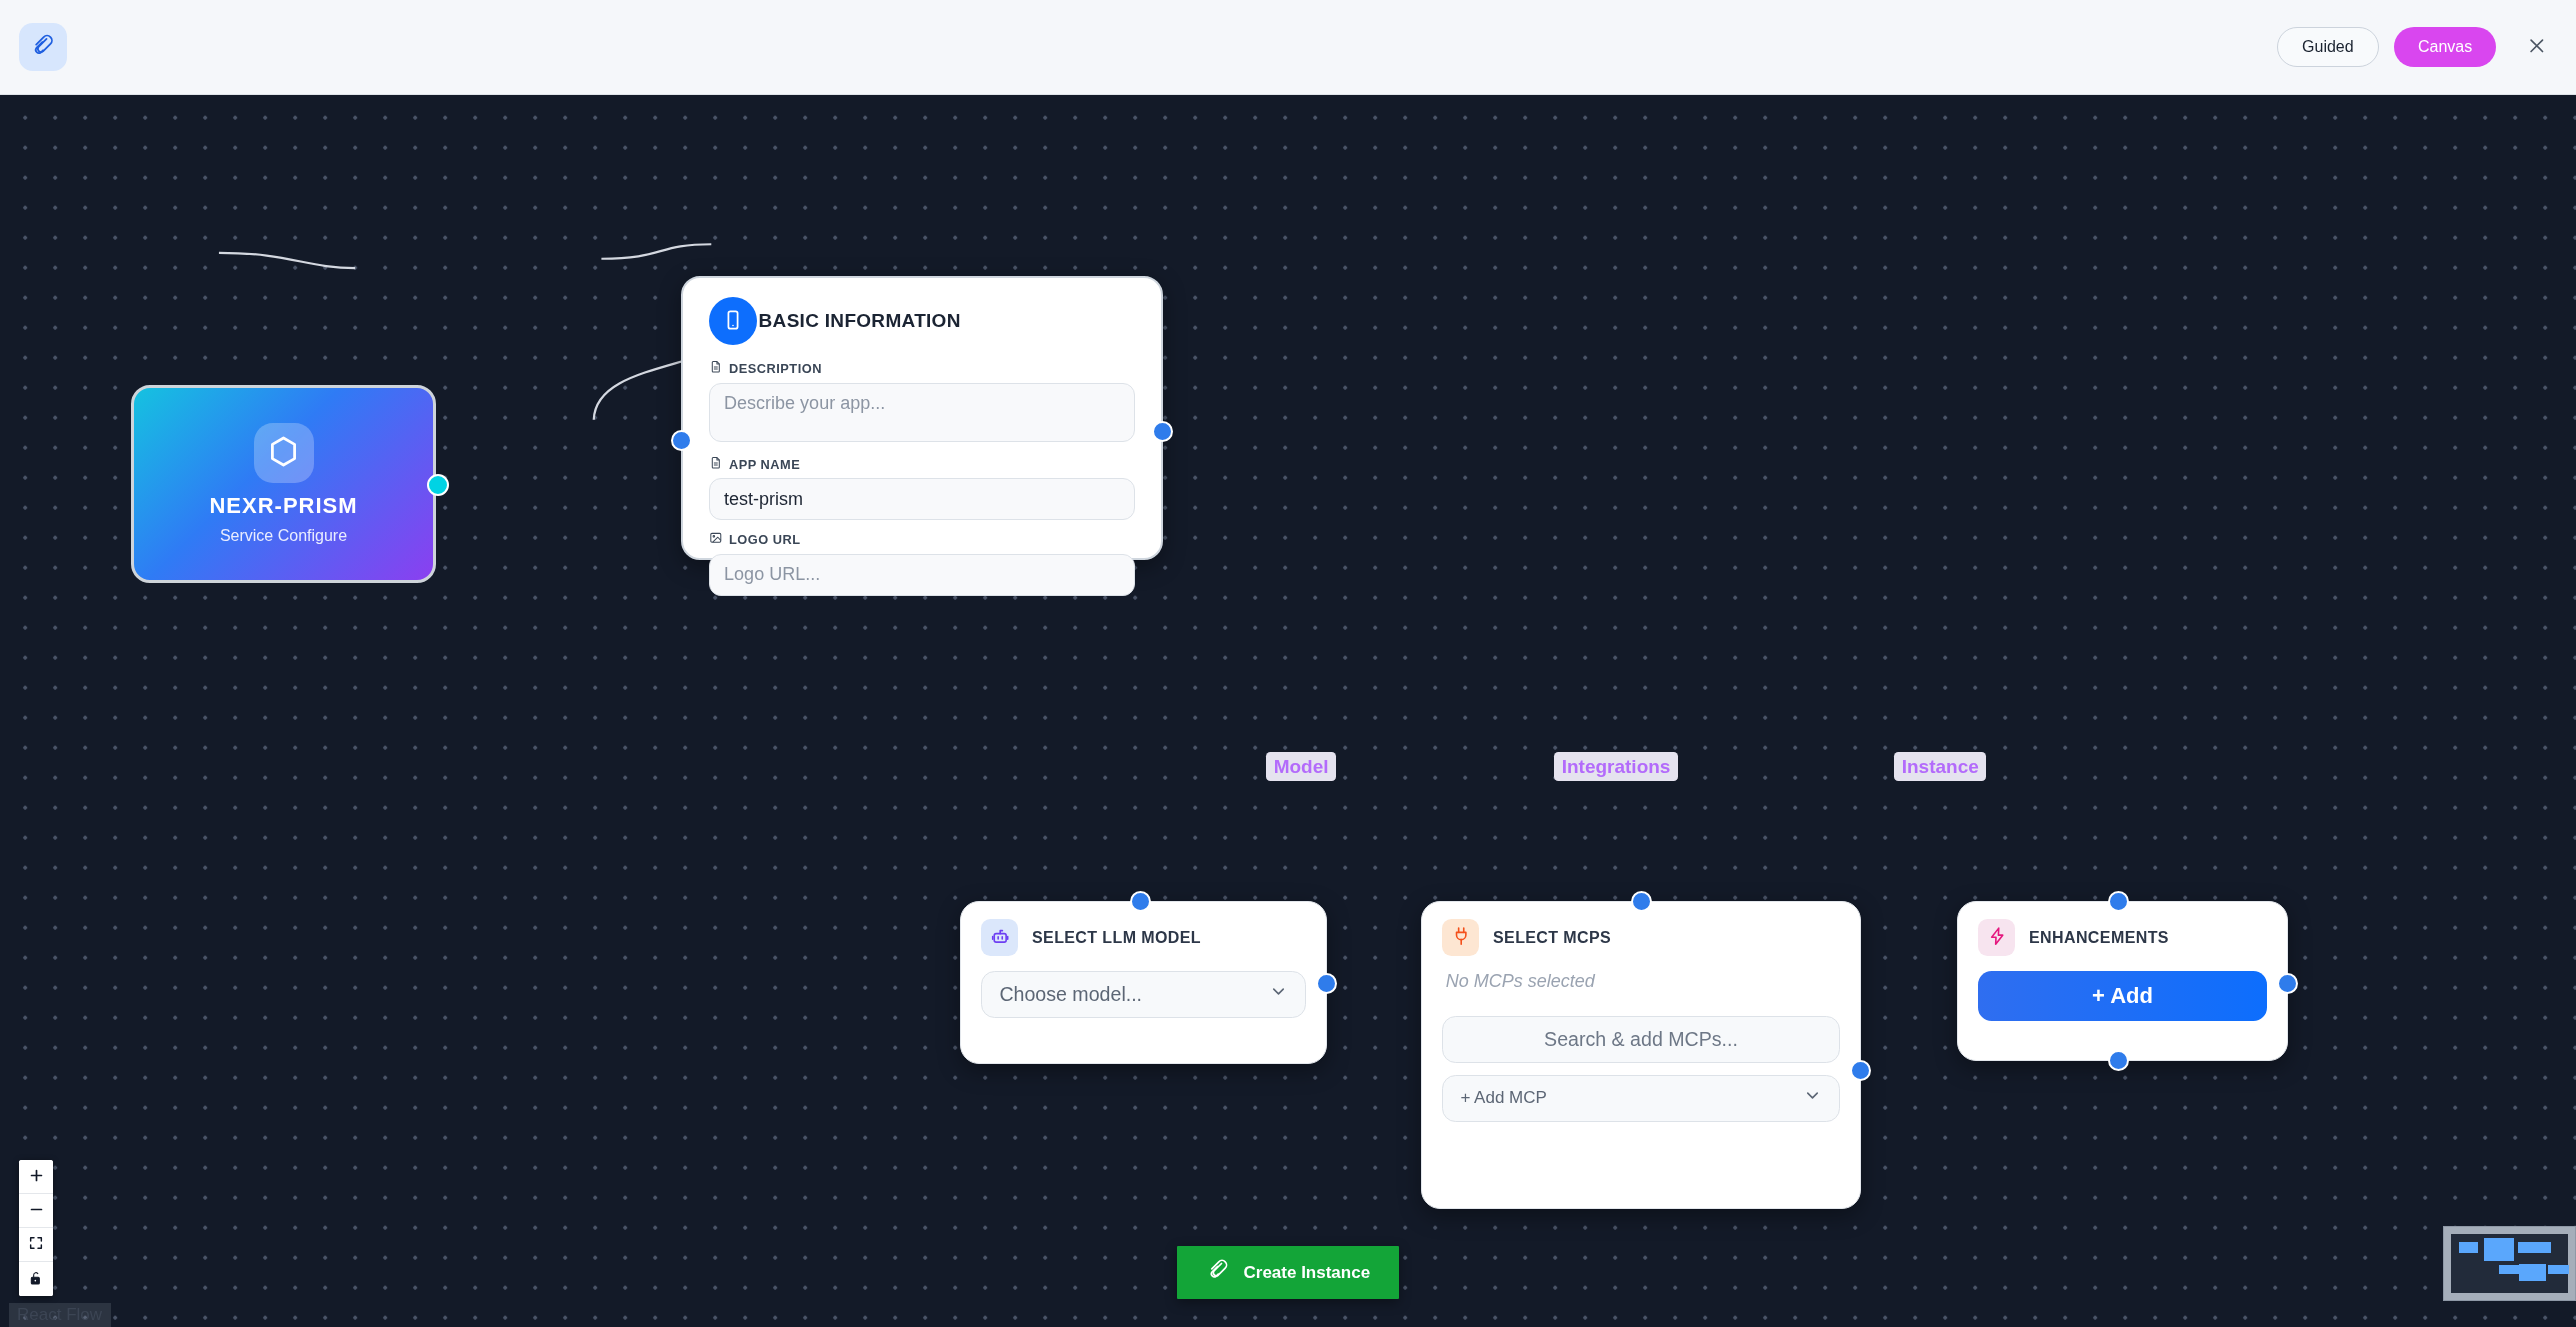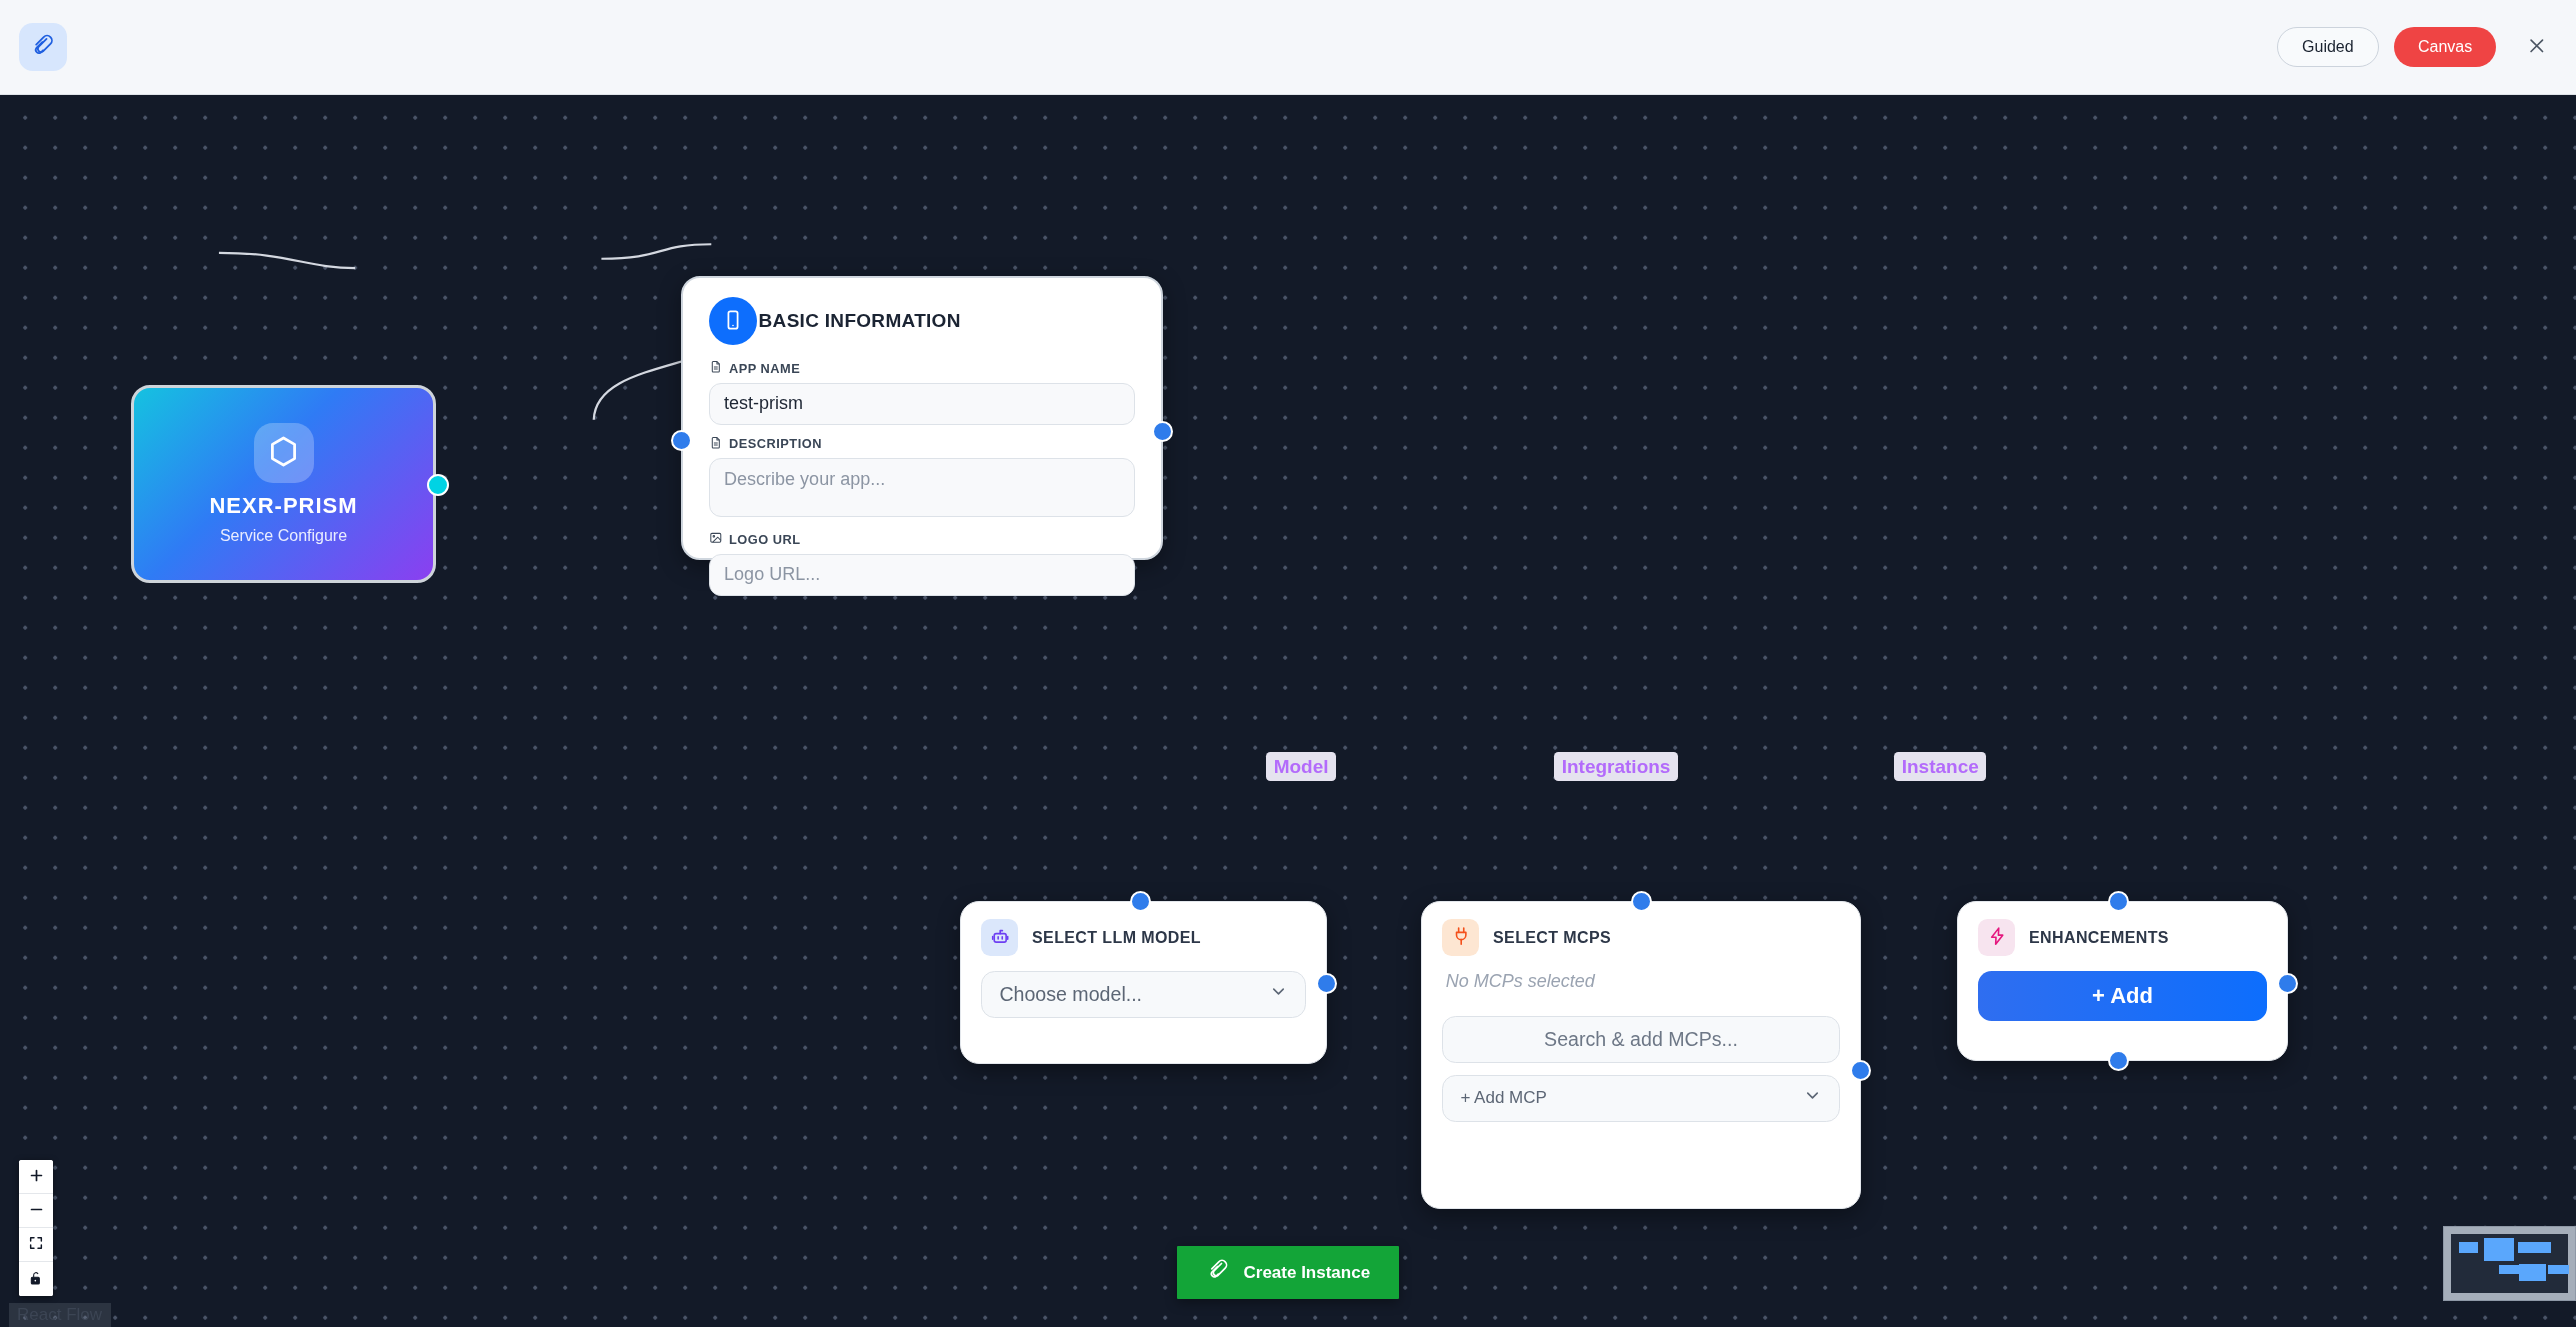--- a/index.html
+++ b/index.html
@@ -42,21 +42,21 @@
   }
   .btn-guided {
     height: 40px; padding: 0 24px; border-radius: 20.4px;
     background: #f8fafc; border: 1.3px solid #ccd3dc;
     font-size: 16px; color: #1b2330; cursor: pointer;
     font-family: "Liberation Sans", sans-serif;
     display: flex; align-items: center;
   }
   .btn-canvas {
     height: 40px; padding: 0 24px; border-radius: 20.4px;
-    background: #ef4444; border: none;
+    background: #d946ef; border: none;
     font-size: 16px; color: #ffffff; cursor: pointer; font-weight: 500;
     font-family: "Liberation Sans", sans-serif;
     display: flex; align-items: center;
   }
   .btn-close {
     background: none; border: none; cursor: pointer;
     width: 34px; height: 34px; margin-left: 8.5px;
     display: flex; align-items: center; justify-content: center;
   }
 
@@ -318,37 +318,37 @@
 
       <div class="fgroup">
         <div class="fieldlabel">
           <span>
             <svg width="13.6" height="13.6" viewBox="0 0 24 24" fill="none" stroke="#3a4656" stroke-width="1.8" stroke-linejoin="round">
               <path d="M14 2.8H7.2a1.4 1.4 0 0 0-1.4 1.4v15.6a1.4 1.4 0 0 0 1.4 1.4h9.6a1.4 1.4 0 0 0 1.4-1.4V7z"></path>
               <path d="M14 2.8V7h4.2"></path>
                 <path d="M8.6 12.5h6.8M8.6 16h6.8"></path>
             </svg>
           </span>
-          <span>APP NAME</span>
-        </div>
-        <input class="inp" type="text" value="test-prism" style="">
+          <span>DESCRIPTION</span>
+        </div>
+        <textarea class="inp" placeholder="Describe your app..." style=""></textarea>
       </div>
 
       <div class="fgroup">
         <div class="fieldlabel">
           <span>
             <svg width="13.6" height="13.6" viewBox="0 0 24 24" fill="none" stroke="#3a4656" stroke-width="1.8" stroke-linejoin="round">
               <path d="M14 2.8H7.2a1.4 1.4 0 0 0-1.4 1.4v15.6a1.4 1.4 0 0 0 1.4 1.4h9.6a1.4 1.4 0 0 0 1.4-1.4V7z"></path>
               <path d="M14 2.8V7h4.2"></path>
                 <path d="M8.6 12.5h6.8M8.6 16h6.8"></path>
             </svg>
           </span>
-          <span>DESCRIPTION</span>
-        </div>
-        <textarea class="inp" placeholder="Describe your app..." style=""></textarea>
+          <span>APP NAME</span>
+        </div>
+        <input class="inp" type="text" value="test-prism" style="">
       </div>
 
       <div class="fgroup">
         <div class="fieldlabel">
           <span>
             <svg width="13.6" height="13.6" viewBox="0 0 24 24" fill="none" stroke="#3a4656" stroke-width="1.8" stroke-linejoin="round">
               <rect x="3.2" y="4.2" width="17.6" height="15.6" rx="2"></rect>
               <circle cx="8.6" cy="9.4" r="1.4"></circle>
               <path d="M20.8 16.5 15.6 11l-9 8.8"></path>
             </svg>

